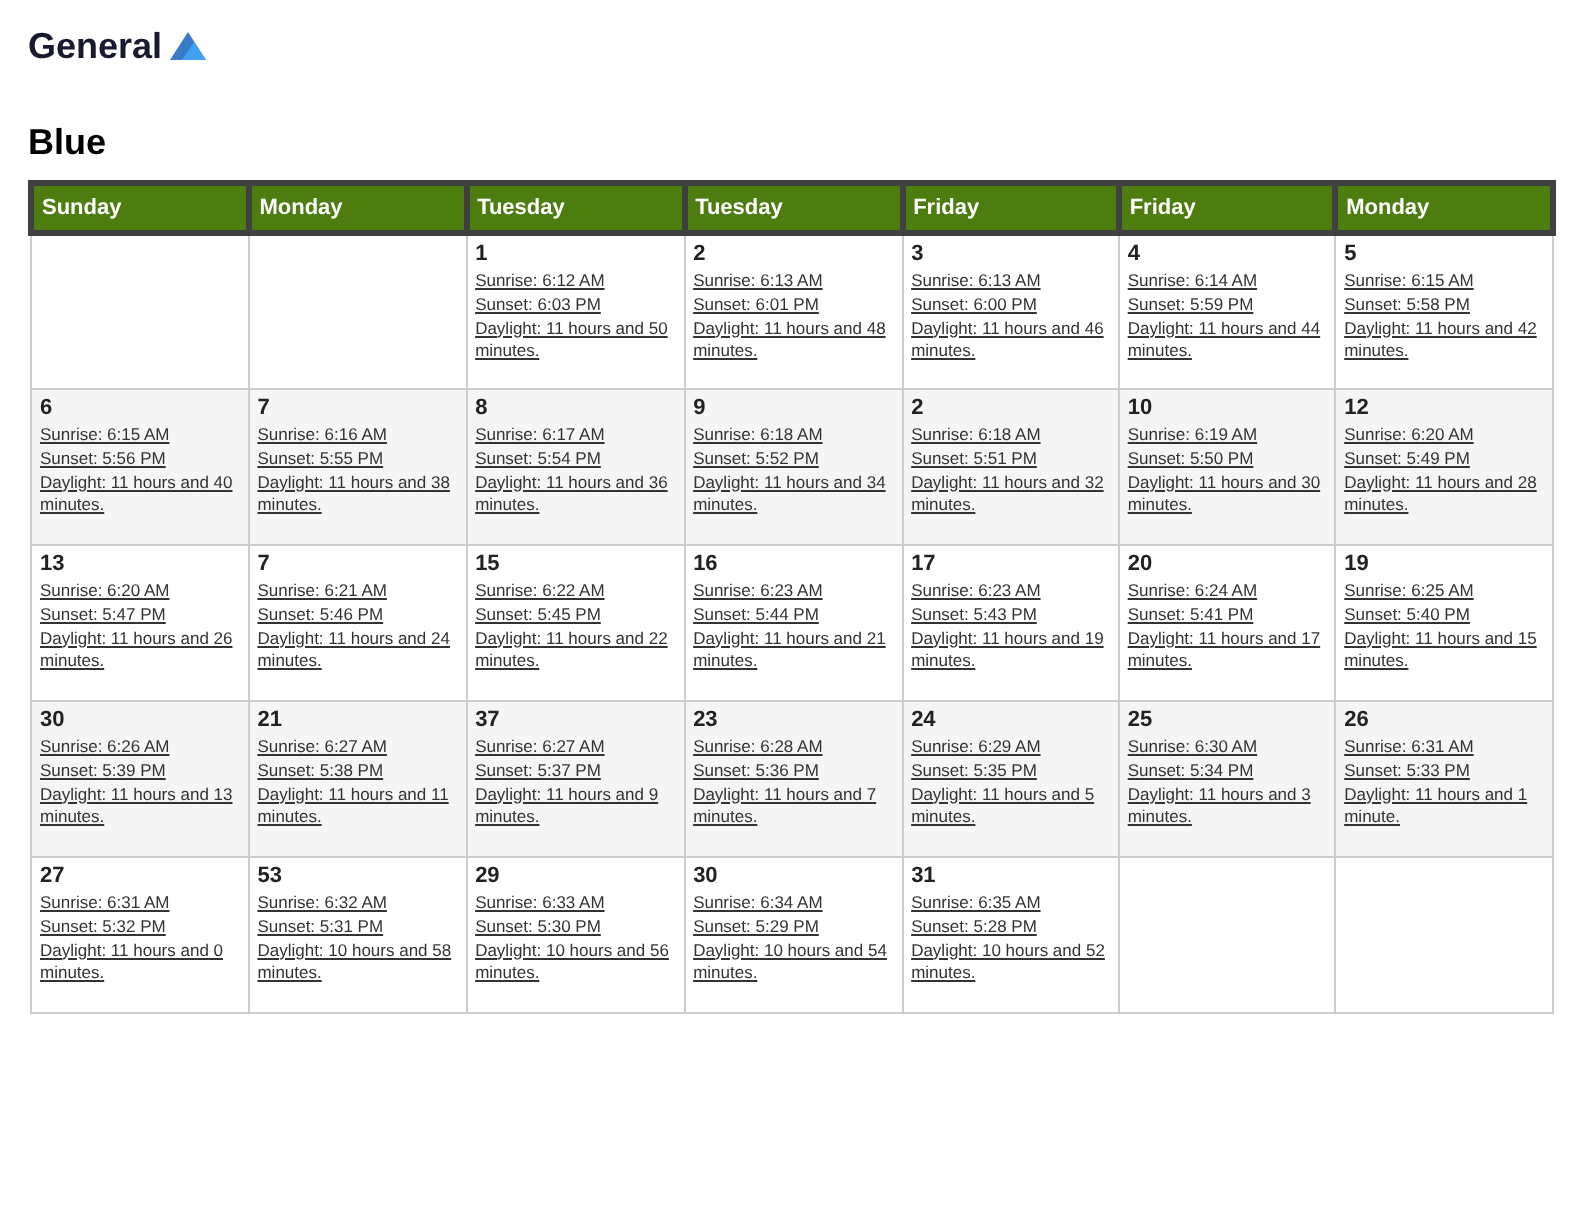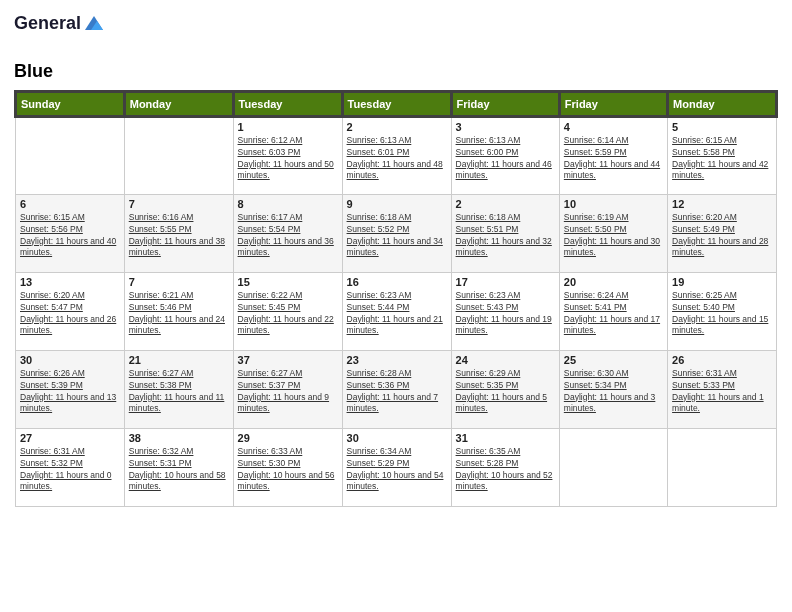--- a/index.html
+++ b/index.html
@@ -244,21 +244,21 @@
             <span class="day-num">26</span>
             <div class="day-detail">Sunrise: 6:31 AM<br>Sunset: 5:33 PM<br>Daylight: 11 hours and 1 minute.</div>
           </td>
         </tr>
         <tr>
           <td>
             <span class="day-num">27</span>
             <div class="day-detail">Sunrise: 6:31 AM<br>Sunset: 5:32 PM<br>Daylight: 11 hours and 0 minutes.</div>
           </td>
           <td>
-            <span class="day-num">38</span>
+            <span class="day-num">53</span>
             <div class="day-detail">Sunrise: 6:32 AM<br>Sunset: 5:31 PM<br>Daylight: 10 hours and 58 minutes.</div>
           </td>
           <td>
             <span class="day-num">29</span>
             <div class="day-detail">Sunrise: 6:33 AM<br>Sunset: 5:30 PM<br>Daylight: 10 hours and 56 minutes.</div>
           </td>
           <td>
             <span class="day-num">30</span>
             <div class="day-detail">Sunrise: 6:34 AM<br>Sunset: 5:29 PM<br>Daylight: 10 hours and 54 minutes.</div>
           </td>

